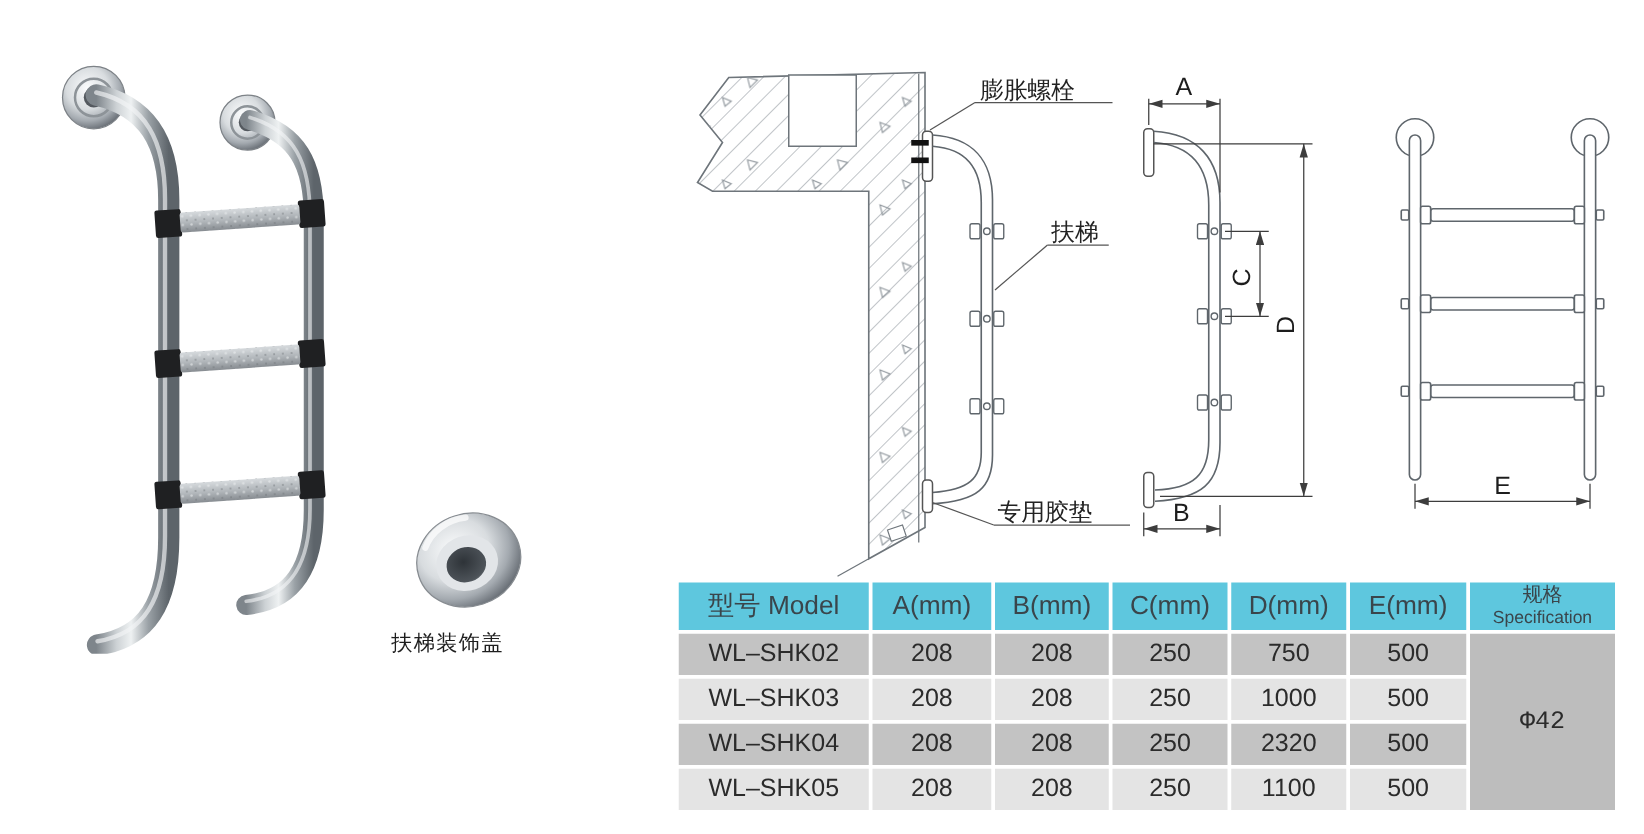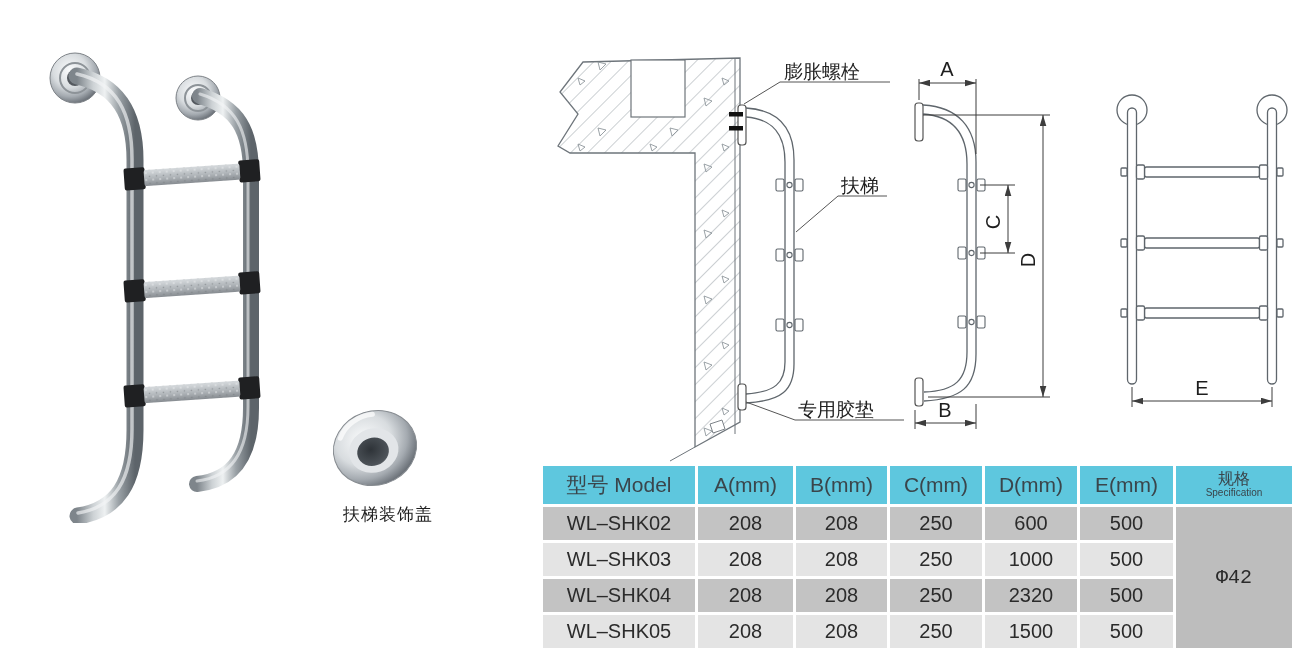--- a/index.html
+++ b/index.html
@@ -9,21 +9,21 @@
     font-family:"Liberation Sans","DejaVu Sans",sans-serif;
   }
   .abs{position:absolute;}
   svg text{font-family:"Liberation Sans","DejaVu Sans",sans-serif;fill:#222;}
   .cn-label{font-size:19px;}
   .dim-label{font-size:20px;fill:#1d1d1d;}
 
   
   .deco-caption{
     position:absolute;left:313px;top:503px;width:120px;
-    text-align:right;font-size:17px;color:#1e1e1e;letter-spacing:1px;
+    text-align:left;font-size:17px;color:#1e1e1e;letter-spacing:1px;
   }
 
   
   .spec-table-wrap{position:absolute;left:540px;top:463px;}
   table.spec{
     border-collapse:separate;border-spacing:3px;background:#ffffff;
     table-layout:fixed;
   }
   table.spec th{
     background:var(--table-header-bg,#5ec7de);
@@ -32,21 +32,21 @@
     text-align:center;vertical-align:middle;line-height:1.05;
   }
   table.spec td{
     color:var(--table-body-text,#2b2b2b);
     font-size:20px;height:33px;text-align:center;vertical-align:middle;padding:0 12px;
   }
   tr.row-dark td{background:var(--table-row-dark,#c3c3c3);}
   tr.row-light td{background:var(--table-row-light,#e4e4e4);}
   td.spec-cell{background:var(--table-spec-bg,#bdbdbd) !important;font-size:21px;font-family:Liberation Mono, monospace;}
   th .spec-zh{font-size:16px;}
-  th .spec-en{font-size:10px;}
+  th .spec-en{font-size:14px;}
 </style>
 </head>
 <body>
 
 <div class="abs" style="left:18px;top:28px;width:295px;height:495px;">
 <svg width="295" height="495" viewBox="0 0 295 495">
   <defs>
     <linearGradient id="gTube" x1="0" y1="0" x2="1" y2="0">
       <stop offset="0" stop-color="#7e858b"></stop>
       <stop offset="0.28" stop-color="#cdd2d5"></stop>
@@ -301,21 +301,21 @@
         <div class="spec-en">Specification</div>
       </th>
     </tr>
   </thead>
   <tbody>
     <tr class="row-dark">
       <td>WL–SHK02</td>
       <td>208</td>
       <td>208</td>
       <td>250</td>
-      <td>600</td>
+      <td>750</td>
       <td>500</td>
       <td class="spec-cell" rowspan="4">Φ42</td>
     </tr>
     <tr class="row-light">
       <td>WL–SHK03</td>
       <td>208</td>
       <td>208</td>
       <td>250</td>
       <td>1000</td>
       <td>500</td>
@@ -326,18 +326,18 @@
       <td>208</td>
       <td>250</td>
       <td>2320</td>
       <td>500</td>
     </tr>
     <tr class="row-light">
       <td>WL–SHK05</td>
       <td>208</td>
       <td>208</td>
       <td>250</td>
-      <td>1500</td>
+      <td>1100</td>
       <td>500</td>
     </tr>
   </tbody>
 </table>
 </div>
 
 </body></html>

